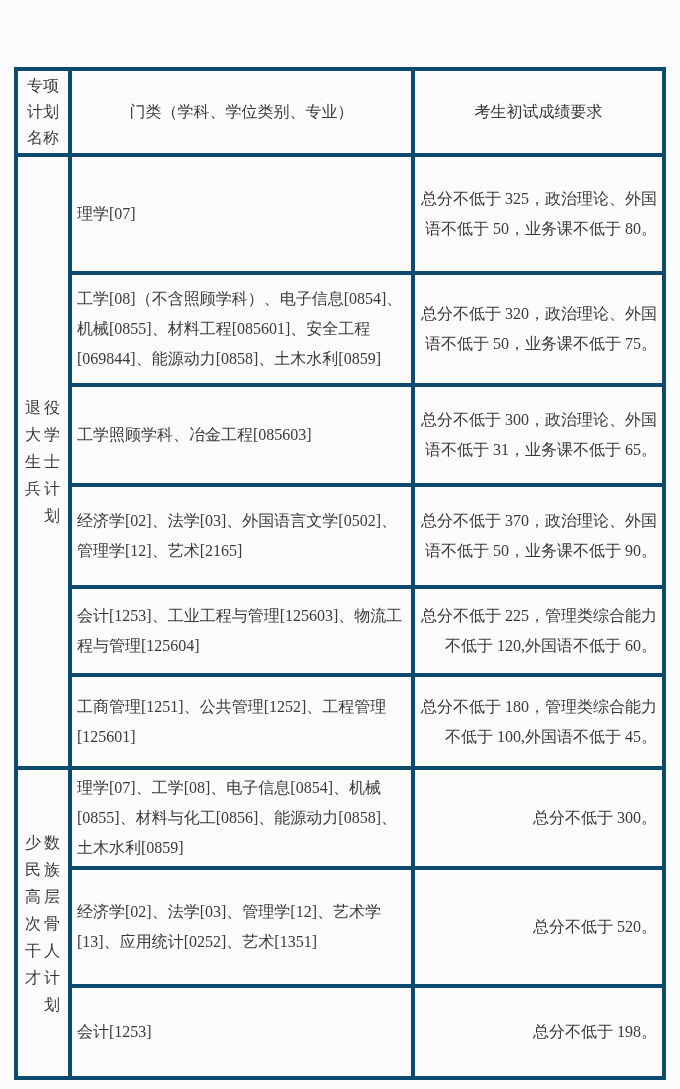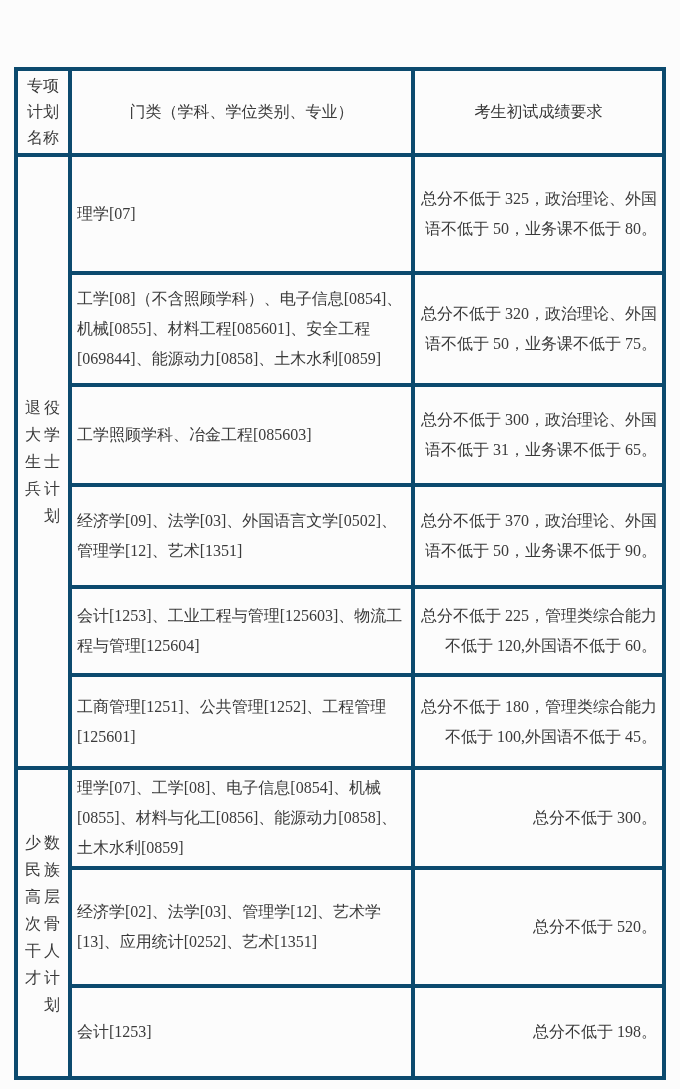--- a/index.html
+++ b/index.html
@@ -110,21 +110,21 @@
       </tr>
       <tr style="height:112px;">
         <td class="cat-cell">工学[08]（不含照顾学科）、电子信息[0854]、机械[0855]、材料工程[085601]、安全工程[069844]、能源动力[0858]、土木水利[0859]</td>
         <td class="req-cell">总分不低于 320，政治理论、外国语不低于 50，业务课不低于 75。</td>
       </tr>
       <tr style="height:100px;">
         <td class="cat-cell">工学照顾学科、冶金工程[085603]</td>
         <td class="req-cell">总分不低于 300，政治理论、外国语不低于 31，业务课不低于 65。</td>
       </tr>
       <tr style="height:102px;">
-        <td class="cat-cell">经济学[09]、法学[03]、外国语言文学[0502]、管理学[12]、艺术[1351]</td>
+        <td class="cat-cell">经济学[02]、法学[03]、外国语言文学[0502]、管理学[12]、艺术[2165]</td>
         <td class="req-cell">总分不低于 370，政治理论、外国语不低于 50，业务课不低于 90。</td>
       </tr>
       <tr style="height:88px;">
         <td class="cat-cell">会计[1253]、工业工程与管理[125603]、物流工程与管理[125604]</td>
         <td class="req-cell">总分不低于 225，管理类综合能力不低于 120,外国语不低于 60。</td>
       </tr>
       <tr style="height:93px;">
         <td class="cat-cell">工商管理[1251]、公共管理[1252]、工程管理[125601]</td>
         <td class="req-cell">总分不低于 180，管理类综合能力不低于 100,外国语不低于 45。</td>
       </tr>

